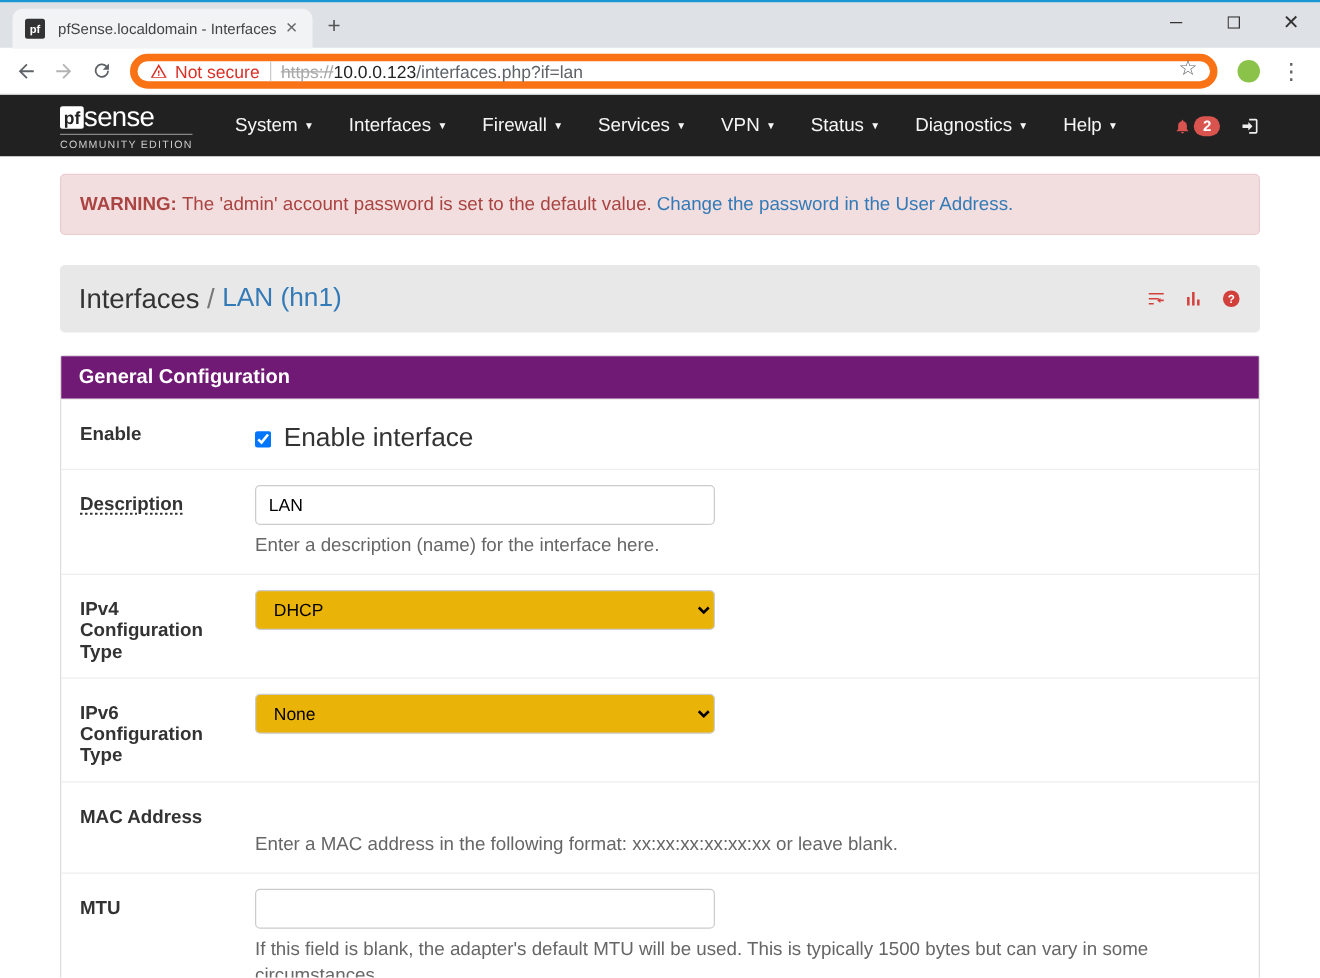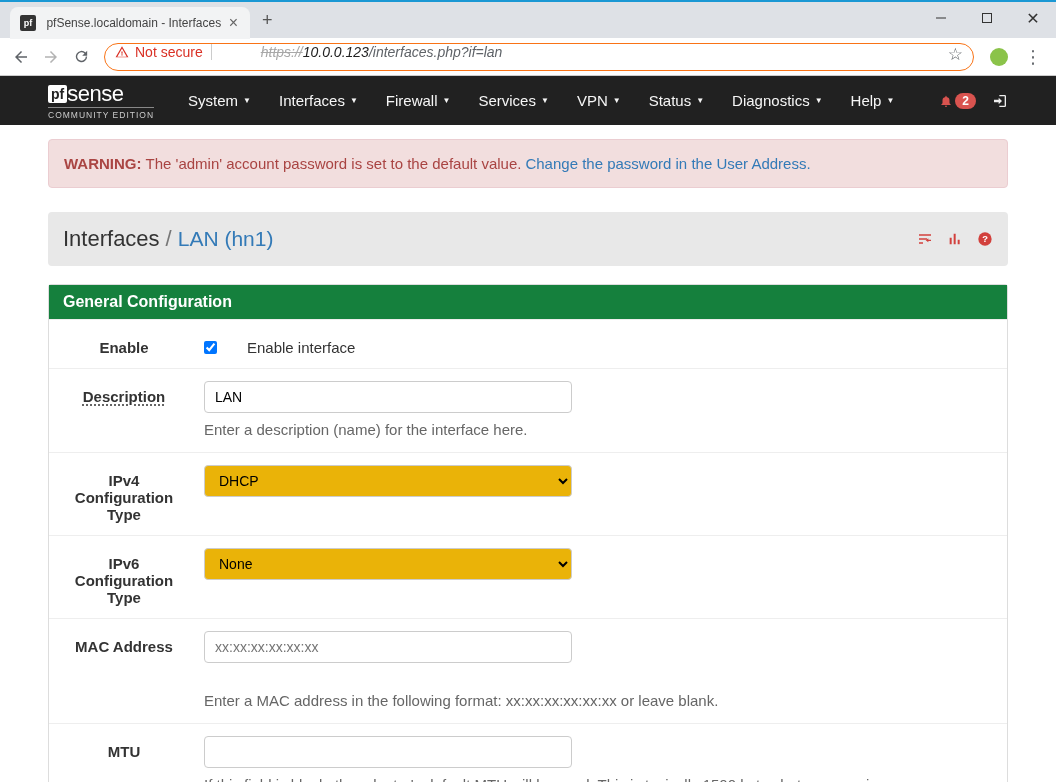--- a/index.html
+++ b/index.html
@@ -14,23 +14,23 @@
 .tab-title { font-size: 12px; color: #444; flex: 1; white-space:nowrap; overflow:hidden; text-overflow:ellipsis;}
 .tab-close { color: #666; font-size: 16px; padding: 0 4px; cursor:pointer;}
 .new-tab { margin-left: 12px; color: #555; font-size: 18px; cursor:pointer;}
 .window-controls { position: absolute; right: 0; top: 0; display:flex; }
 .win-btn { width: 46px; height: 32px; display:flex; align-items:center; justify-content:center; font-size: 12px; color:#333; background:transparent; border:none; cursor:pointer;}
 .win-btn.close { font-size: 16px; }
 
 .navbar-row { display:flex; align-items: center; height: 38px; background: #fff; border-bottom: 1px solid #ccc; padding: 0 6px;}
 .nav-icon { width: 30px; height: 30px; display:flex; align-items:center; justify-content:center; color:#5f6368; font-size: 18px; border-radius: 15px; cursor:pointer; background:transparent; border:none;}
 .nav-icon.disabled { color: #b3b3b3; }
-.address-bar { flex: 1; height: 28px; border: 1px solid #f97316; border-radius: 14px; margin: 0 8px; display:flex; align-items:flex-start; padding: 0 10px; font-size: 14px; gap: 41px;}
+.address-bar { flex: 1; height: 28px; border: 6px solid #f97316; border-radius: 14px; margin: 0 8px; display:flex; align-items:flex-end; padding: 0 10px; font-size: 14px;}
 .address-warn { color: #d93025; display:flex; align-items:center; gap:6px; padding-right: 8px; border-right: 1px solid #ccc; margin-right: 8px;}
-.address-url { color:#5f6368; white-space:nowrap;font-style:italic;}
+.address-url { color:#5f6368; white-space:nowrap;}
 .url-https { color:#a8a8a8; text-decoration: line-through;}
 .url-host { color:#222; }
 .addr-star { color:#5f6368; font-size:17px; margin-left:auto; cursor:pointer;}
 .ext-icon { width:18px; height:18px; border-radius:50%; background:#8bc34a; margin: 0 8px; cursor:pointer;}
 .kebab { color:#5f6368; font-size: 18px; padding: 0 8px; cursor:pointer;}
 
 
 .pf-nav { background: #212121; height: 49px; display: flex; align-items: center; padding: 0 48px;}
 .pf-logo { display:flex; flex-direction:column; margin-right: 22px; color:#fff; cursor:pointer;}
 .pf-logo-row1 { display:flex; align-items:center;}
@@ -57,28 +57,28 @@
 
 .bc-panel { background: #e8e8e8; border-radius:4px; margin-top: 24px; padding: 14px 15px; display:flex; align-items:center;}
 .bc-title { font-size: 22px; color:#333;}
 .bc-sep { color:#777; padding: 0 6px; font-size:22px;}
 .bc-current { color:#337ab7; font-size:21px;}
 .bc-icons { margin-left:auto; display:flex; gap:14px; }
 .bc-icon { color:#d2403c; font-size:17px; cursor:pointer; background:transparent; border:none;}
 
 
 .section { border: 1px solid #ddd; border-radius: 3px; margin-top: 18px;}
-.section-header { background: #15803d; color:#fff; font-weight: bold; font-size: 16px; padding: 8px 14px;}
+.section-header { background: #701a75; color:#fff; font-weight: bold; font-size: 16px; padding: 8px 14px;}
 .form-row { display:flex; padding: 12px 15px; border-top: 1px solid #eee; align-items: flex-start;}
 .form-row:first-of-type { border-top:none;}
-.form-label { width: 140px; text-align: center; font-weight: bold; color:#333; padding-top: 7px; padding-right: 20px; font-size: 15px;}
+.form-label { width: 140px; text-align: left; font-weight: bold; color:#333; padding-top: 7px; padding-right: 20px; font-size: 15px;}
 .form-label.underline { text-decoration: underline dotted; text-underline-offset: 3px;}
 .form-body { flex: 1;}
 .check-row { display:flex; align-items:center; gap: 10px; padding-top: 7px;}
-.check-row label { font-size: 15px; color:#333;margin-left:20px;}
+.check-row label { font-size: 21px; color:#333;}
 .input-text { width: 368px; height: 32px; border: 1px solid #ccc; border-radius: 4px; padding: 5px 10px; font-size: 14px; background:#fff;}
 .select-text { width: 368px; height: 32px; border: 1px solid #ccc; border-radius: 4px; padding: 5px 10px; font-size: 14px; background:#eab308;}
 .help-text { color:#666; font-size: 15px; margin-top: 6px; line-height: 1.4;}
 
 svg { display: block; }
 </style>
 </head>
 <body>
 
 <div class="browser-chrome">
@@ -264,21 +264,20 @@
       <div class="form-body">
         <select class="select-text">
           <option>None</option>
         </select>
       </div>
     </div>
 
     <div class="form-row">
       <div class="form-label">MAC Address</div>
       <div class="form-body">
-        <input class="input-text" type="text" placeholder="xx:xx:xx:xx:xx:xx" style="">
         <div class="help-text">
           <br>
           <span>Enter a MAC address in the following format: xx:xx:xx:xx:xx:xx or leave blank.</span>
         </div>
       </div>
     </div>
 
     <div class="form-row">
       <div class="form-label">MTU</div>
       <div class="form-body">

